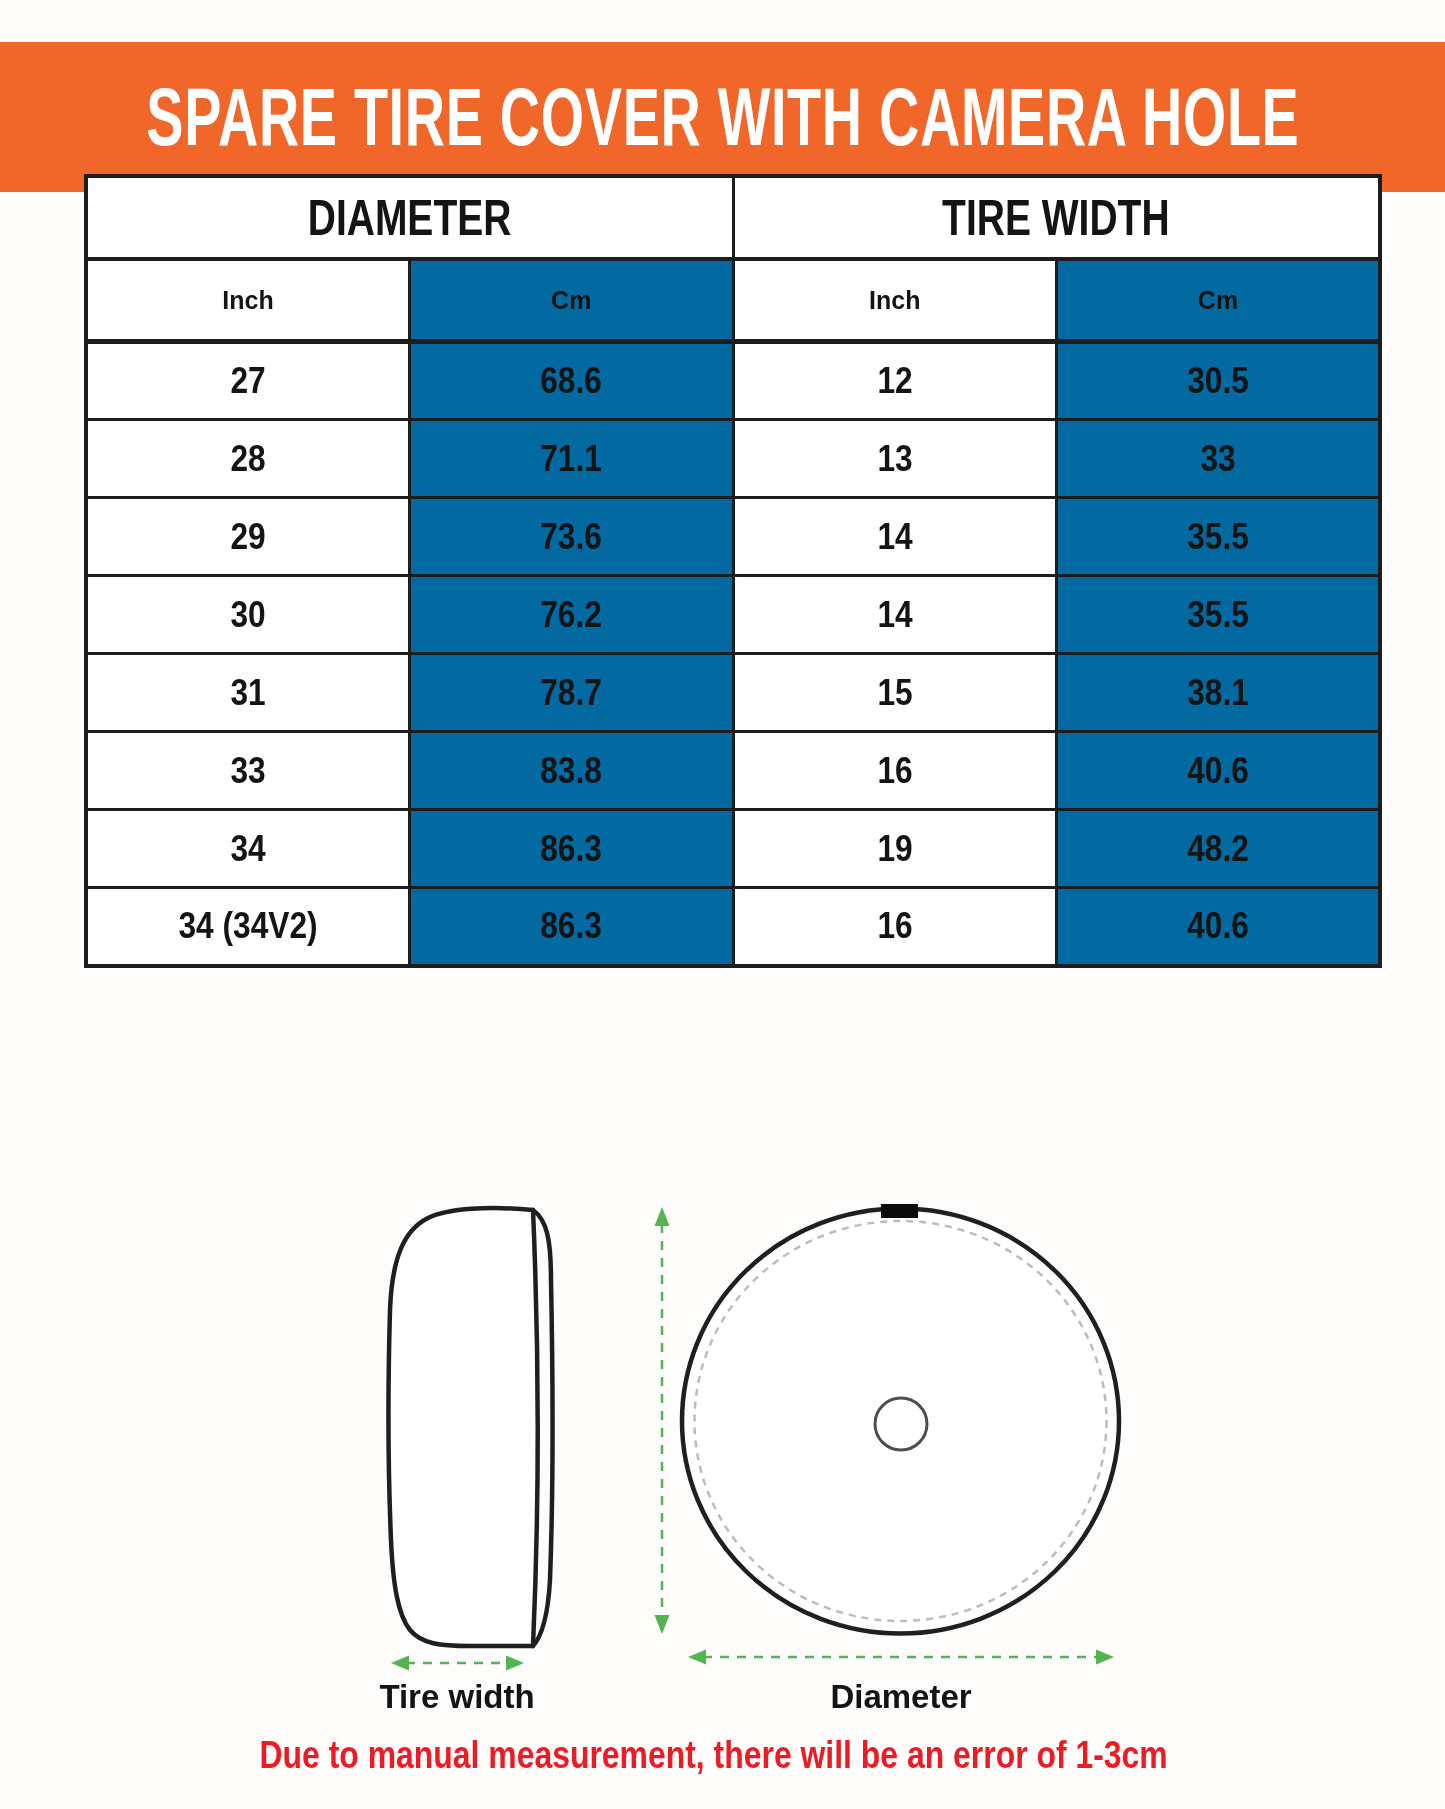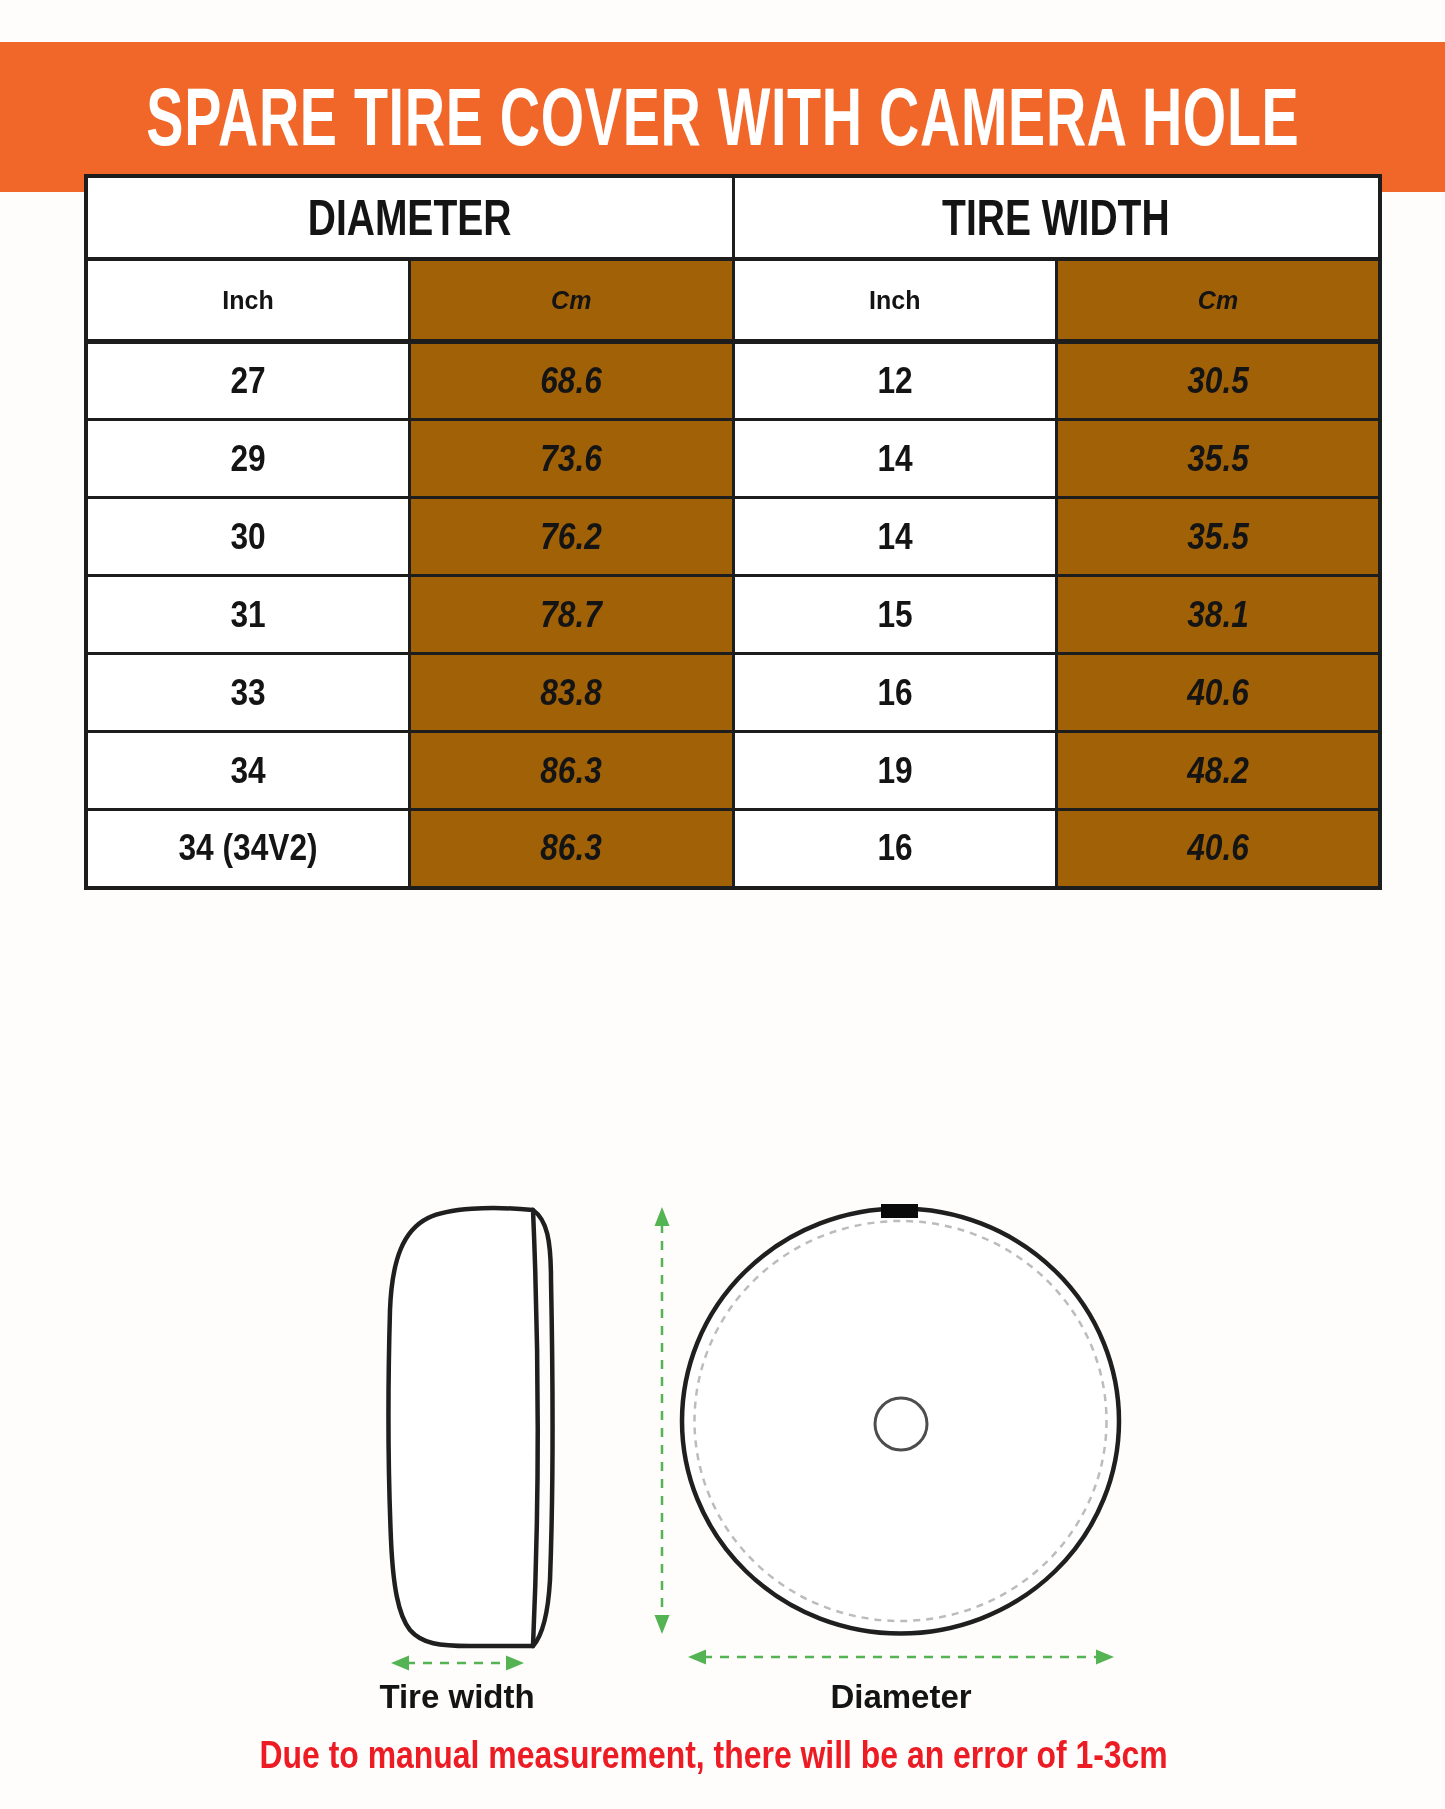--- a/index.html
+++ b/index.html
@@ -31,21 +31,21 @@
     padding:0;color:#141414;
   }
   .size-table{border:4px solid #1d1d1d;}
   .group-row th{height:79px;background:#ffffff;border-bottom:4px solid #1d1d1d;}
   .group-label{
     display:inline-block;font-size:50px;font-weight:bold;letter-spacing:0;
     transform:scaleX(0.78);transform-origin:center;white-space:nowrap;
   }
   .sub-row td{height:78px;font-size:25px;font-weight:bold;border-bottom:5px solid #1d1d1d;}
   .data-row td,.sub-row td{font-weight:bold;}
-  .shade{background:#a16207;font-style:italic;}
+  .shade{background:#0369a1;}
   .cellval{
     display:inline-block;font-size:36px;font-weight:bold;white-space:nowrap;
     transform:scaleX(0.88);transform-origin:center;
   }
   
   .diagram-svg{position:absolute;left:0;top:1180px;width:1445px;height:629px;}
   .dim-label{
     position:absolute;width:300px;text-align:center;
     font-size:33px;font-weight:bold;color:#141414;
   }
@@ -89,20 +89,26 @@
       <td>Inch</td>
       <td class="shade">Cm</td>
     </tr>
   </thead>
   <tbody>
       <tr class="data-row" style="height: 78px;">
         <td><span class="cellval">27</span></td>
         <td class="shade"><span class="cellval">68.6</span></td>
         <td><span class="cellval">12</span></td>
         <td class="shade"><span class="cellval">30.5</span></td>
+      </tr>
+      <tr class="data-row" style="height: 78px;">
+        <td><span class="cellval">28</span></td>
+        <td class="shade"><span class="cellval">71.1</span></td>
+        <td><span class="cellval">13</span></td>
+        <td class="shade"><span class="cellval">33</span></td>
       </tr>
       <tr class="data-row" style="height: 78px;">
         <td><span class="cellval">29</span></td>
         <td class="shade"><span class="cellval">73.6</span></td>
         <td><span class="cellval">14</span></td>
         <td class="shade"><span class="cellval">35.5</span></td>
       </tr>
       <tr class="data-row" style="height: 78px;">
         <td><span class="cellval">30</span></td>
         <td class="shade"><span class="cellval">76.2</span></td>

